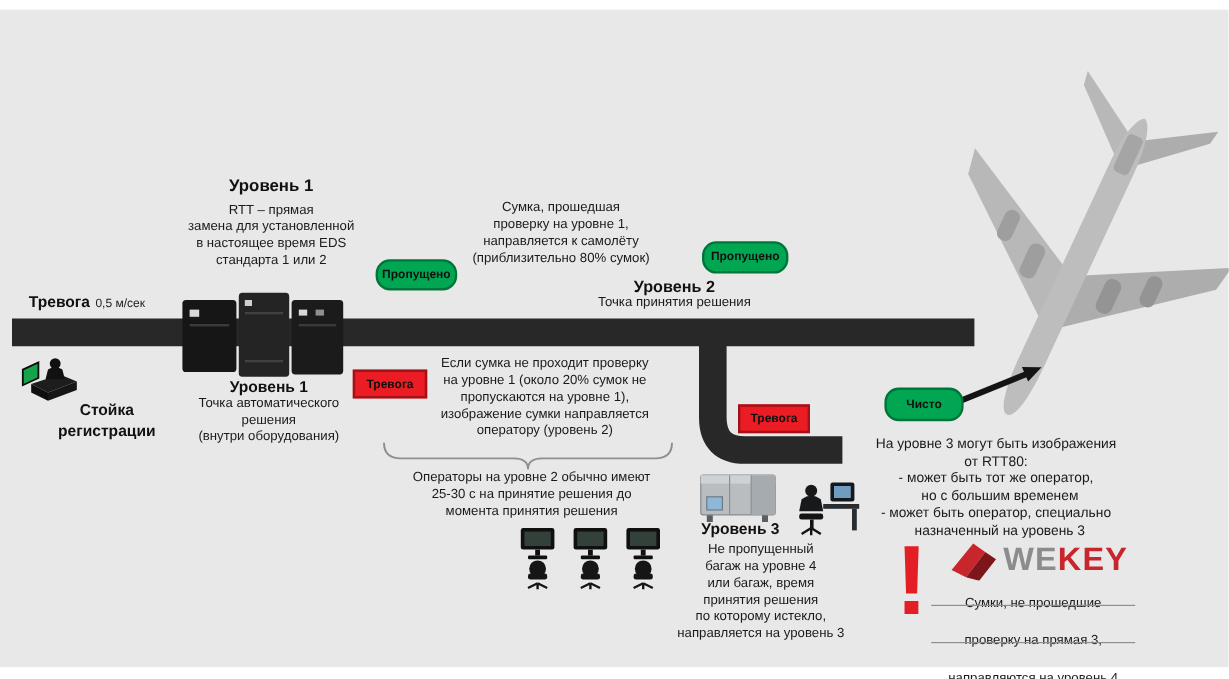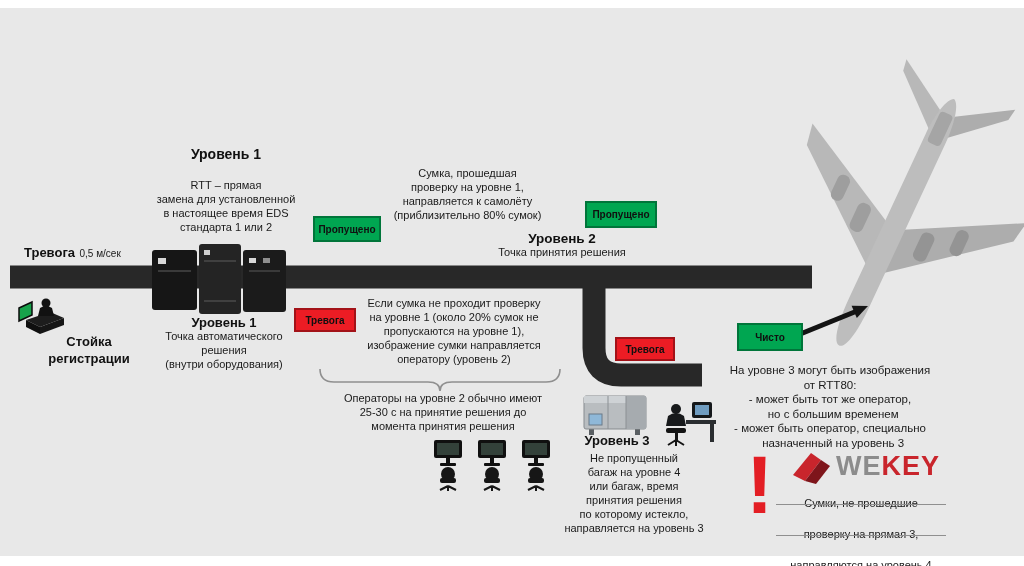--- a/index.html
+++ b/index.html
@@ -6,21 +6,21 @@
   * { margin:0; padding:0; box-sizing:border-box; }
   html,body { background:#ffffff; font-family:"Liberation Sans","DejaVu Sans",sans-serif; }
   .stage { position:relative; width:1024px; height:566px; background:#ffffff; overflow:hidden; }
   .bg { position:absolute; left:0; top:8px; width:1024px; height:548px; background:var(--bg,#e8e8e8); }
   .abs { position:absolute; }
   .txt { white-space:pre-line; color:var(--text,#1a1a1a); font-size:11px; line-height:1.27; }
   .center { text-align:center; }
   .ttl { font-weight:bold; color:#111; }
   .badge { position:absolute; display:flex; align-items:center; justify-content:center;
            font-size:10px; font-weight:bold; color:#101010; border:2px solid; }
-  .badge.green { background:var(--green,#00a651); border-color:var(--green_dark,#00753a); }
+  .badge.green { background:var(--green,#00a651); border-color:var(--green_dark,#00753a);border-radius:12px; }
   .badge.red   { background:var(--red,#ec1c24);   border-color:var(--red_dark,#a31218); }
   .strike { position:relative; display:block; }
   .strike::after { content:""; position:absolute; left:-5%; right:-5%; top:52%; height:1px;
                    background:#8f8f8f; }
   .logo-text { font-weight:bold; font-size:27px; letter-spacing:1px; line-height:1; }
   .excl { font-weight:bold; font-size:82px; line-height:0.95; color:var(--alert,#e31e24); }
 </style>
 </head>
 <body>
 
@@ -136,21 +136,21 @@
   <div class="abs" style="left:24px;top:243px;">
     <span class="ttl" style="font-size:13px;">Тревога</span>
     <span class="txt" style="font-size:10px;">0,5 м/сек</span>
   </div>
 
   <div class="abs txt center ttl" style="left:24px;top:334px;width:130px;font-size:13px;">Стойка
 регистрации</div>
 
   <div class="abs center" style="left:116px;top:146px;width:220px;">
     <div class="ttl" style="font-size:14px;">Уровень 1</div>
-    <div class="txt" style="margin-top:17px;text-align:center;">RTT – прямая
+    <div class="txt" style="margin-top:7px;text-align:center;">RTT – прямая
 замена для установленной
 в настоящее время EDS
 стандарта 1 или 2</div>
   </div>
 
   <div class="abs center" style="left:124px;top:315px;width:200px;">
     <div class="ttl" style="font-size:13px;">Уровень 1</div>
     <div class="txt">Точка автоматического
 решения
 (внутри оборудования)</div>

